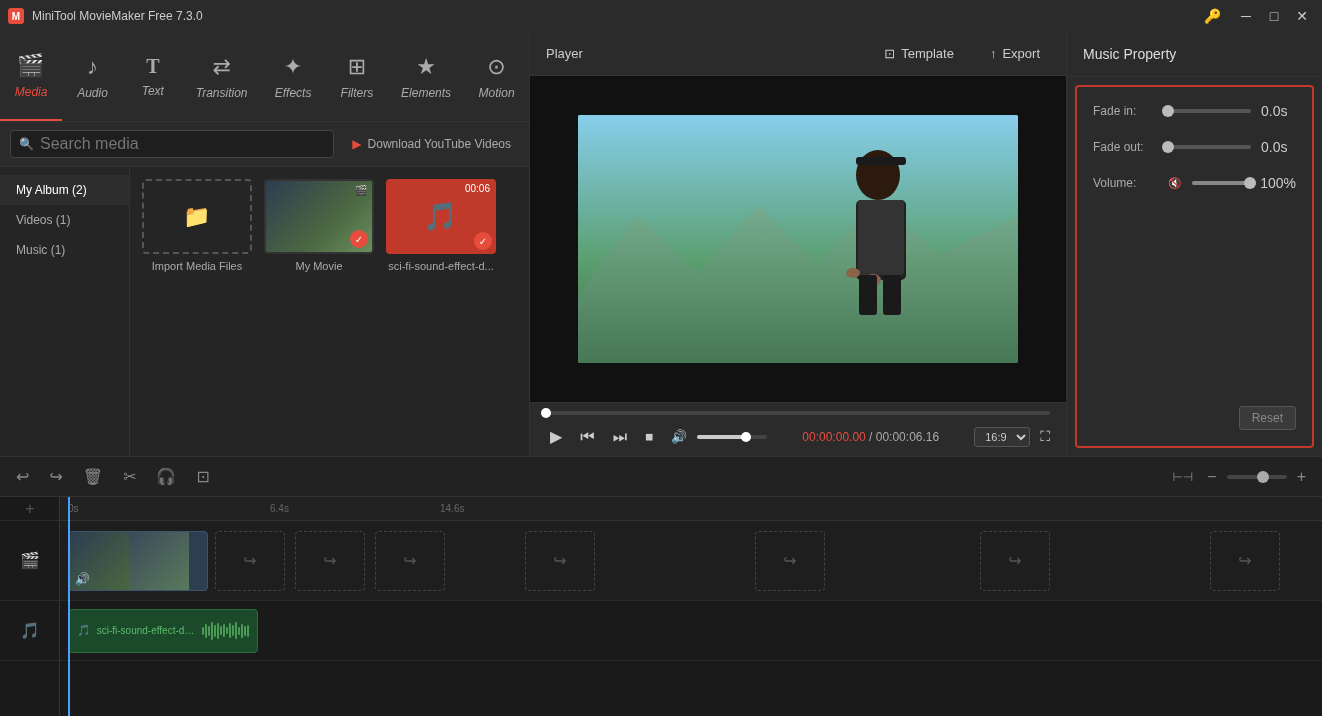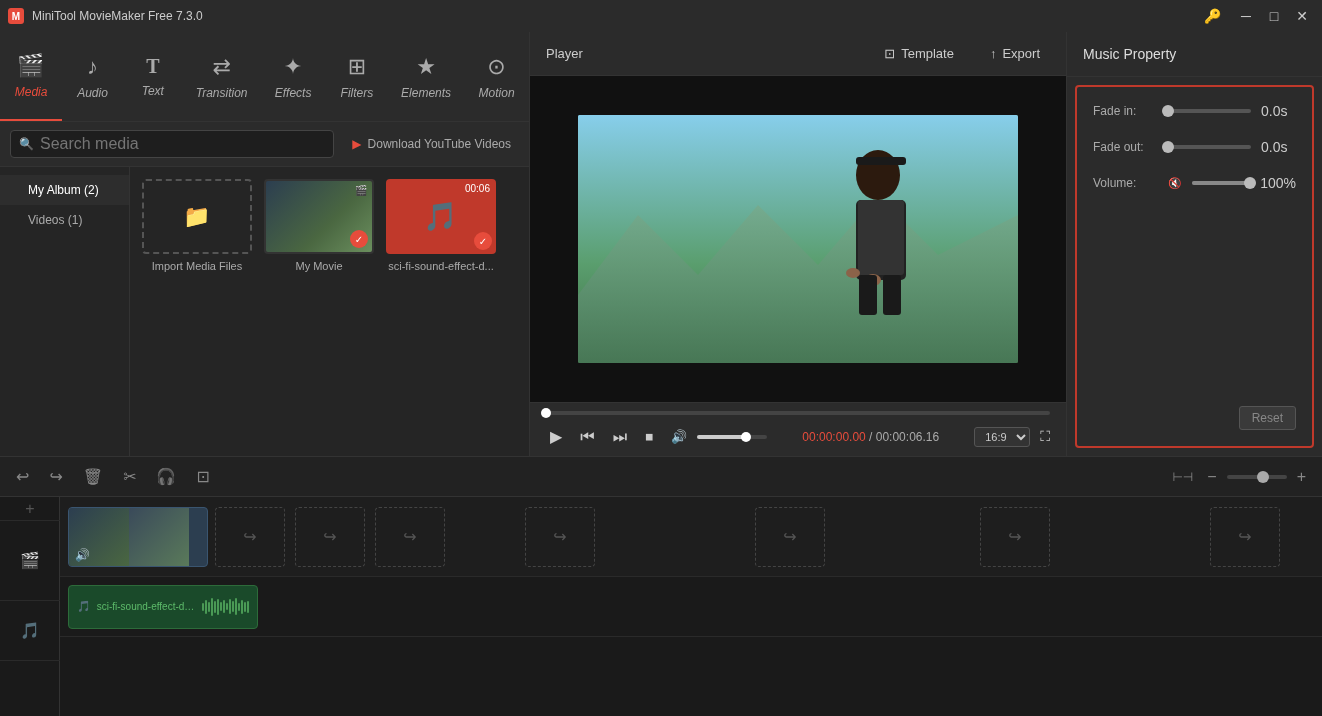--- a/index.html
+++ b/index.html
@@ -36,21 +36,21 @@
     
     #media-panel { display: flex; flex-direction: column; flex: 1; overflow: hidden; }
     #media-search { display: flex; align-items: center; padding: 8px 10px; gap: 10px; border-bottom: 1px solid #333; background: #2b2b2b; }
     #search-input-wrap { display: flex; align-items: center; background: #1e1e1e; border: 1px solid #444; border-radius: 4px; padding: 4px 8px; flex: 1; gap: 6px; }
     #search-input-wrap input { background: transparent; border: none; outline: none; color: #ccc; font-size: 16px; width: 100%; }
     .download-btn { display: flex; align-items: center; gap: 6px; color: #aaa; cursor: pointer; font-size: 12px; padding: 4px 8px; border-radius: 4px; }
 
     
     #media-body { display: flex; flex: 1; overflow: hidden; }
     #sidebar { width: 130px; border-right: 1px solid #333; padding: 8px 0; background: #252525; }
-    .sidebar-item { padding: 8px 28px; cursor: pointer; color: #aaa; font-size: 12px; }
+    .sidebar-item { padding: 8px 16px; cursor: pointer; color: #aaa; font-size: 12px; }
     .sidebar-item.active { color: #fff; background: #2d2d2d; }
 
     
     #media-grid { flex: 1; padding: 12px; display: flex; flex-wrap: wrap; gap: 12px; align-content: flex-start; overflow-y: auto; }
     .media-item { display: flex; flex-direction: column; align-items: center; gap: 6px; cursor: pointer; }
     .media-thumb { width: 110px; height: 75px; background: #333; border-radius: 4px; display: flex; align-items: center; justify-content: center; position: relative; border: 2px solid transparent; }
     .media-thumb.import-thumb { border: 2px dashed #555; background: transparent; flex-direction: column; gap: 4px; }
     .media-thumb.import-thumb .import-icon { font-size: 22px; color: #666; }
     .media-thumb .check-badge { position: absolute; bottom: 4px; right: 4px; width: 18px; height: 18px; background: #e74c3c; border-radius: 50%; display: flex; align-items: center; justify-content: center; color: white; font-size: 10px; }
     .media-thumb .video-icon { position: absolute; top: 4px; right: 4px; font-size: 10px; color: white; }
@@ -204,20 +204,21 @@
           <span style="color:#e74c3c;">▶</span>
           <span>Download YouTube Videos</span>
         </div>
       </div>
 
       <div id="media-body">
 
         <div id="sidebar">
           <div class="sidebar-item active">My Album (2)</div>
           <div class="sidebar-item">Videos (1)</div>
+          <div class="sidebar-item">Music (1)</div>
         </div>
 
         <div id="media-grid">
 
           <div class="media-item">
             <div class="media-thumb import-thumb">
               <span class="import-icon">📁</span>
             </div>
             <span class="media-label">Import Media Files</span>
           </div>
@@ -388,20 +389,27 @@
   <div id="timeline-area">
 
     <div id="timeline-sidebar">
       <div class="tl-track-icon" style="height:24px;color:#555;">+</div>
       <div class="tl-track-icon">🎬</div>
       <div class="tl-track-icon audio">🎵</div>
     </div>
 
     <div id="timeline-content">
 
+      <div id="timeline-ruler" style="position:relative;height:24px;">
+        <span class="ruler-mark" style="left:8px;">0s</span>
+        <span class="ruler-mark" style="left:210px;">6.4s</span>
+        <span class="ruler-mark" style="left:380px;">14.6s</span>
+
+        <div id="timeline-playhead" style="position:absolute;top:0;left:8px;width:2px;background:#4a9fff;height:220px;z-index:10;"></div>
+      </div>
 
       <div id="timeline-tracks">
 
         <div class="track-row">
 
           <div class="video-clip" style="left:8px;width:140px;">
             <div class="video-clip-thumb"></div>
             <div class="video-clip-thumb2"></div>
             <span class="sound-icon">🔊</span>
           </div>

